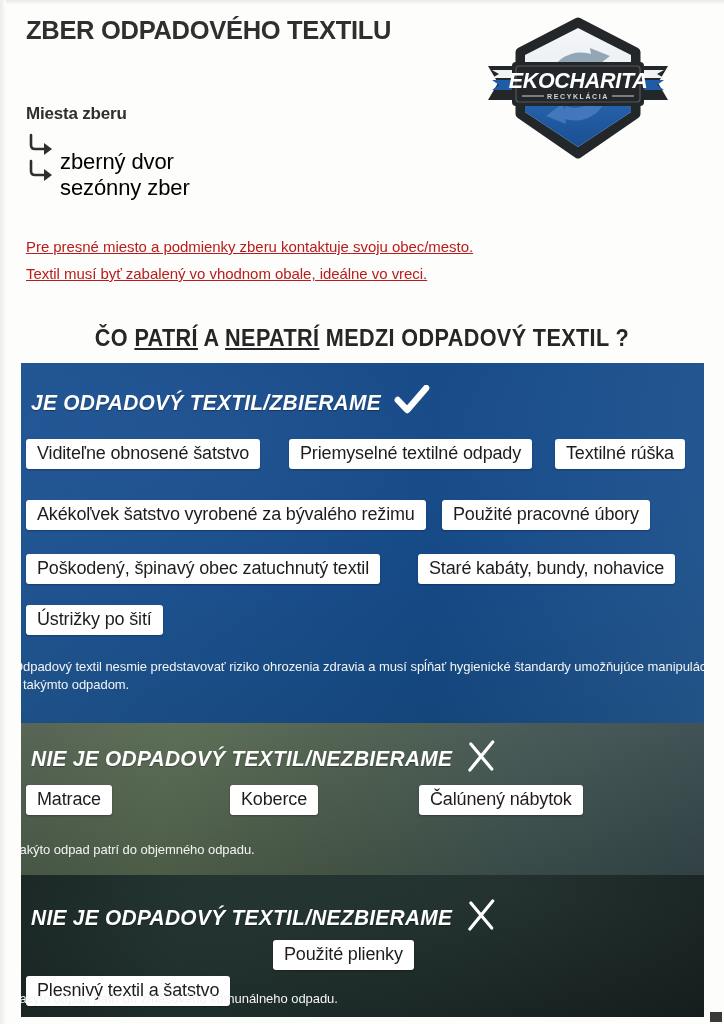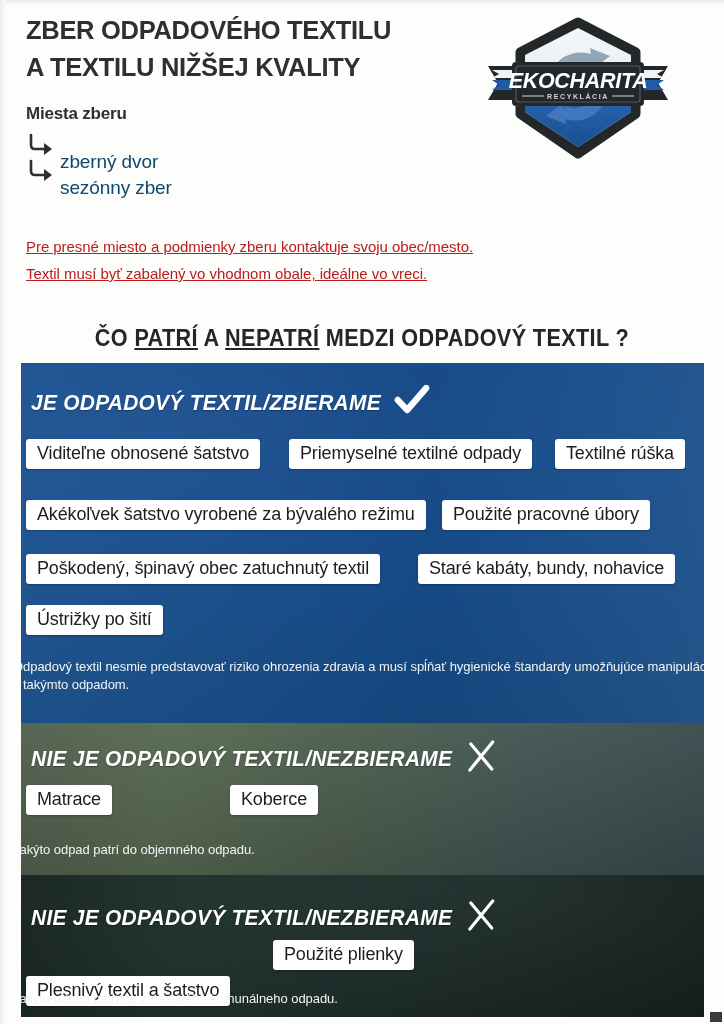--- a/index.html
+++ b/index.html
@@ -85,22 +85,22 @@
     align-items: center;
     height: 26px;
   }
   .place-arrow {
     width: 30px;
     height: 22px;
     flex: 0 0 30px;
     display: block;
   }
   .place-label {
-    font-size: 19px;
-    color: #0c4a6e;
+    font-size: 22px;
+    color: #000000;
     letter-spacing: -0.1px;
     padding-left: 4px;
     margin-top: 36px;
   }
 
   
   .notes {
     position: absolute;
     left: 26px;
     top: 233px;
@@ -250,21 +250,20 @@
 </head>
 <body>
 
 <div class="page">
   <div class="scan-edge-top"></div>
   <div class="scan-edge-left"></div>
 
   <div class="header">
     <div class="title-block">
       <div class="title-line">ZBER ODPADOVÉHO TEXTILU</div>
-      <div class="title-line">A TEXTILU NIŽŠEJ KVALITY</div>
     </div>
 
     <div class="logo">
       <svg viewBox="0 0 200 148" width="200" height="148">
         <defs>
           <linearGradient id="shieldTop" x1="0" y1="0" x2="0" y2="1">
             <stop offset="0%" stop-color="#f4f6f8"></stop>
             <stop offset="100%" stop-color="#dfe6ec"></stop>
           </linearGradient>
           <linearGradient id="shieldBot" x1="0" y1="0" x2="0" y2="1">
@@ -365,20 +364,21 @@
         <span class="mark-x">
           <svg width="34" height="36" viewBox="0 0 34 36">
             <path d="M6 6 L28 31" fill="none" stroke="#ffffff" stroke-width="3.4" stroke-linecap="round"></path>
             <path d="M29 4 L5 32" fill="none" stroke="#ffffff" stroke-width="3.4" stroke-linecap="round"></path>
           </svg>
         </span>
       </div>
 
       <div class="pill" style="left:5px;  top:62px;">Matrace</div>
       <div class="pill" style="left:209px;top:62px;">Koberce</div>
+      <div class="pill" style="left:398px;top:62px;">Čalúnený nábytok</div>
 
       <div class="panel-note green-note">Takýto odpad patrí do objemného odpadu.</div>
     </div>
   </div>
 
   <div class="panel panel-dark">
     <div class="panel-inner">
       <div class="panel-title dark-title">
         <span>NIE JE ODPADOVÝ TEXTIL/NEZBIERAME</span>
         <span class="mark-x">

